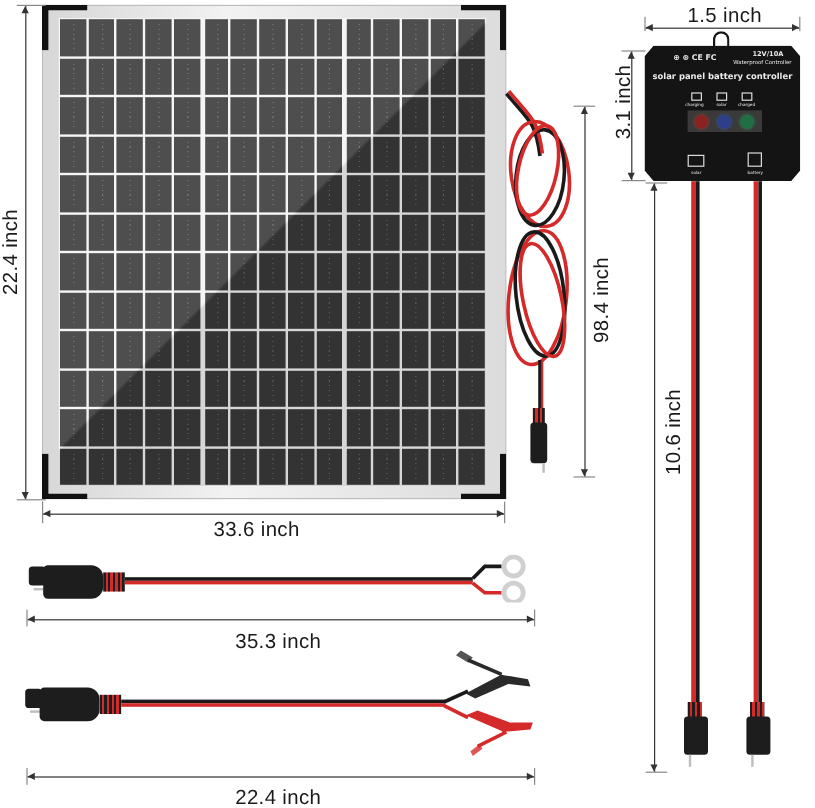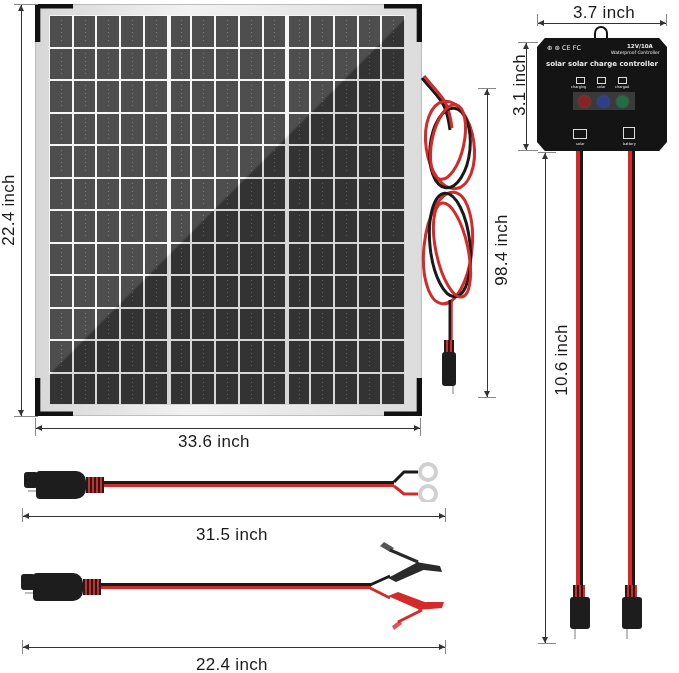--- a/index.html
+++ b/index.html
@@ -273,33 +273,33 @@
 </div>
 
 <div class="tick-h" style="left:478px;top:88px;width:18px;"></div>
 <div class="tick-h" style="left:478px;top:397px;width:18px;"></div>
 <div class="dim-v" style="left:487px;top:89px;height:308px;"></div>
 <div class="label-rot" style="left:457px;top:240px;width:90px;text-align:center;">98.4 inch</div>
 
 <div class="tick-v" style="left:537px;top:14px;height:12px;"></div>
 <div class="tick-v" style="left:666px;top:14px;height:12px;"></div>
 <div class="dim-h" style="left:538px;top:23px;width:128px;"></div>
-<div class="label" style="left:573px;top:3px;">3.7 inch</div>
+<div class="label" style="left:573px;top:3px;">1.5 inch</div>
 
 <div class="tick-h" style="left:518px;top:42px;width:20px;"></div>
 <div class="tick-h" style="left:518px;top:150px;width:20px;"></div>
 <div class="dim-v" style="left:526px;top:43px;height:107px;"></div>
 <div class="label-rot" style="left:480px;top:75px;width:80px;text-align:center;">3.1 inch</div>
 
 <div class="ctrl-hook"></div>
 <div class="ctrl">
-  <div class="ctrl-text" style="left:10px;top:6px;font-size:6.5px;font-weight:normal;">⊕ ⊛ CE FC</div>
+  <div class="ctrl-text" style="left:24px;top:6px;font-size:6.5px;font-weight:bold;">⊕ ⊛ CE FC</div>
   <div class="ctrl-text" style="left:90px;top:5px;font-size:5.5px;font-weight:bold;">12V/10A</div>
   <div class="ctrl-text" style="left:74px;top:12px;font-size:4.5px;">Waterproof Controller</div>
-  <div class="ctrl-text" style="left:0;width:130px;text-align:center;top:22px;font-size:7px;font-weight:bold;">solar solar charge controller</div>
+  <div class="ctrl-text" style="left:0;width:130px;text-align:center;top:22px;font-size:7px;font-weight:bold;">solar panel battery controller</div>
 
   <div class="ctrl-icon" style="left:39px;top:39px;width:9px;height:7px;"></div>
   <div class="ctrl-icon" style="left:60px;top:39px;width:9px;height:7px;"></div>
   <div class="ctrl-icon" style="left:81px;top:39px;width:9px;height:7px;"></div>
   <div class="ctrl-text" style="left:34px;top:47px;font-size:3.5px;">charging</div>
   <div class="ctrl-text" style="left:60px;top:47px;font-size:3.5px;">solar</div>
   <div class="ctrl-text" style="left:78px;top:47px;font-size:3.5px;">charged</div>
 
   <div class="abs" style="left:36px;top:54px;width:62px;height:18px;background:#3a3a3a;"></div>
   <div class="led" style="left:42px;top:58px;background:#8a2222;box-shadow:0 0 3px #c0392b;"></div>
@@ -342,21 +342,21 @@
   <svg class="abs" style="left:390px;top:462px;" width="60" height="40" viewBox="0 0 60 40">
     <path d="M4 20 L14 10 L28 10" stroke="#1a1a1a" stroke-width="3" fill="none"></path>
     <path d="M4 24 L14 32 L28 32" stroke="#d42a2a" stroke-width="3" fill="none"></path>
     <circle cx="38" cy="10" r="8" fill="none" stroke="#d0d0d0" stroke-width="4"></circle>
     <circle cx="38" cy="32" r="8" fill="none" stroke="#d0d0d0" stroke-width="4"></circle>
   </svg>
 </div>
 <div class="tick-v" style="left:22px;top:508px;height:14px;"></div>
 <div class="tick-v" style="left:445px;top:508px;height:14px;"></div>
 <div class="dim-h" style="left:23px;top:516px;width:422px;"></div>
-<div class="label" style="left:196px;top:525px;">31.5 inch</div>
+<div class="label" style="left:196px;top:525px;">35.3 inch</div>
 
 <div>
   <div class="sae" style="left:21px;top:574px;width:14px;height:16px;"></div>
   <div class="pin" style="left:25px;top:592px;width:12px;height:2px;"></div>
   <div class="sae" style="left:33px;top:573px;width:50px;height:28px;border-radius:4px 10px 10px 4px;"></div>
   <div class="sae-grip" style="left:83px;top:579px;width:18px;height:16px;"></div>
   <div class="wire-black" style="left:101px;top:583px;width:270px;height:3px;"></div>
   <div class="wire-red" style="left:101px;top:586px;width:270px;height:3px;"></div>
   <svg class="abs" style="left:368px;top:538px;" width="80" height="100" viewBox="0 0 80 100">
     <path d="M2 47 L22 38" stroke="#1a1a1a" stroke-width="3" fill="none"></path>

